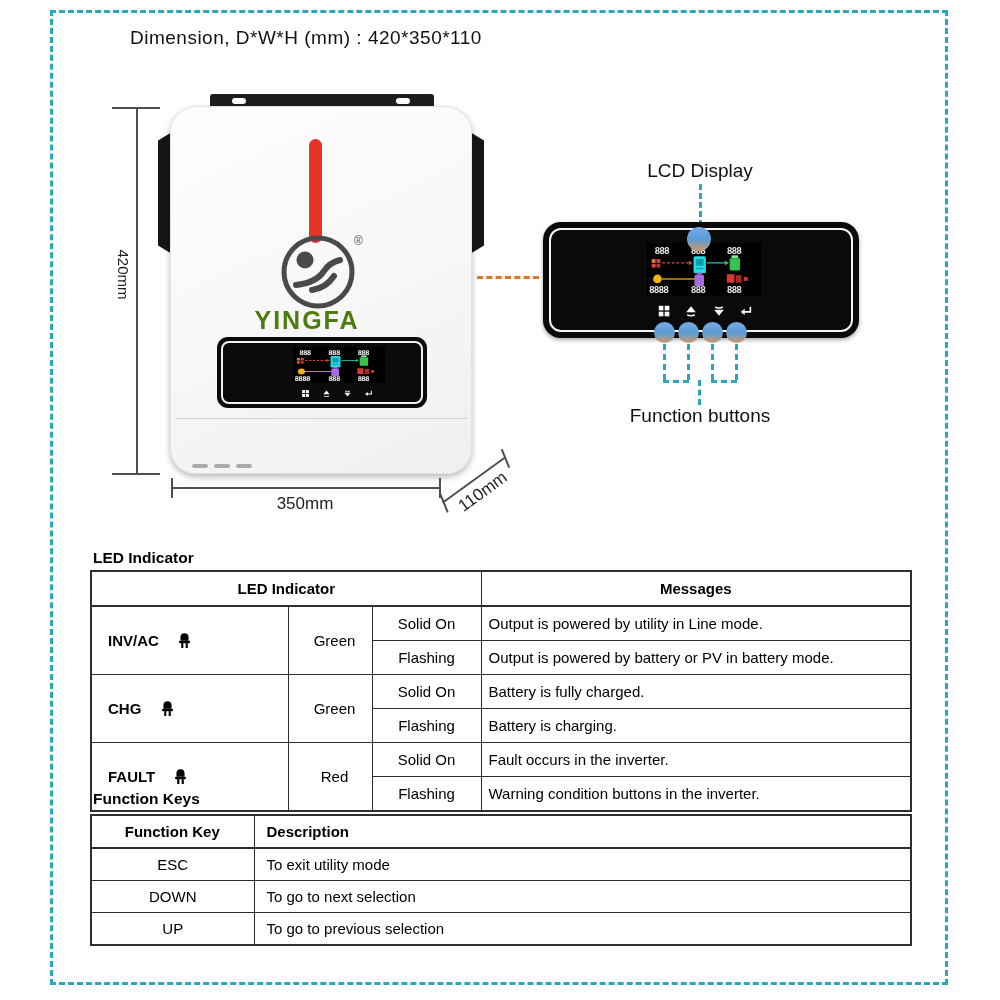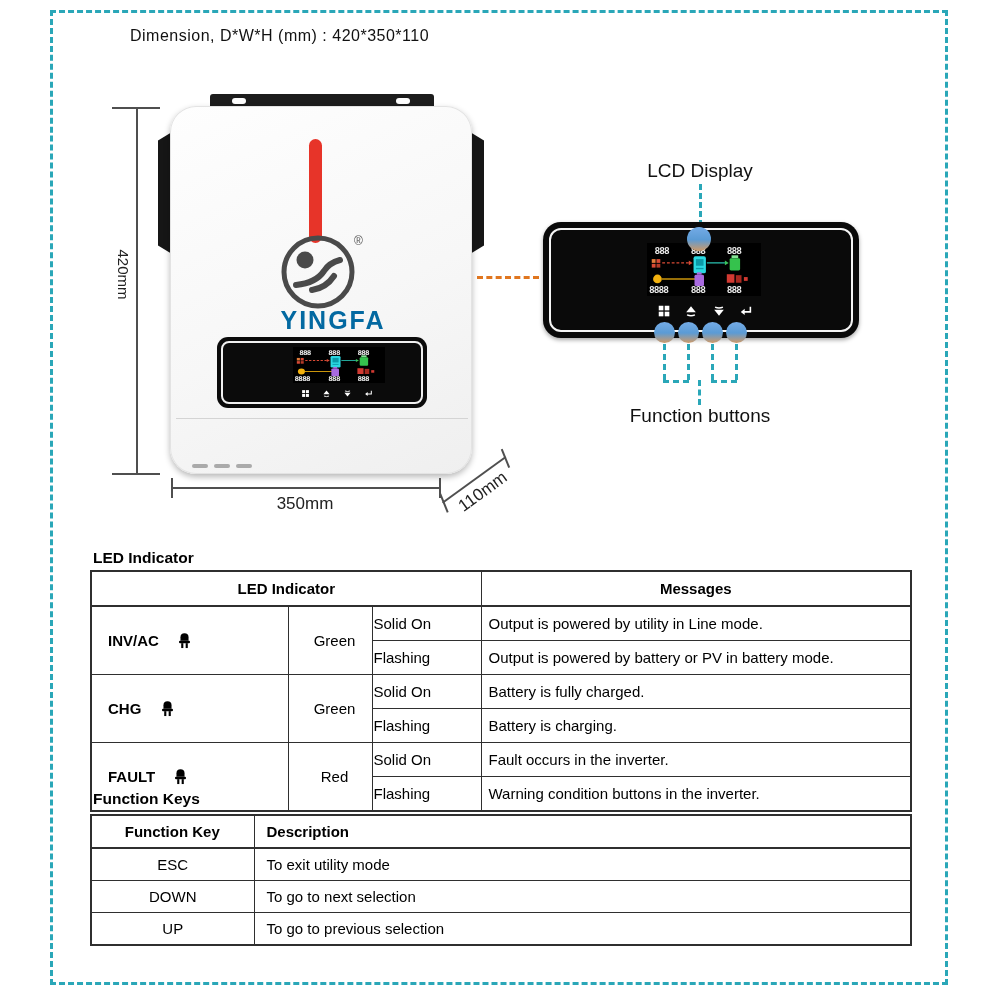--- a/index.html
+++ b/index.html
@@ -3,35 +3,35 @@
 <meta charset="utf-8">
 <style>
   html,body{margin:0;padding:0;background:#fff;}
   #stage{position:relative;width:1000px;height:1000px;background:#fff;overflow:hidden;
          font-family:"Liberation Sans",sans-serif;color:#111;}
   .abs{position:absolute;}
 
   
   .frame{left:50px;top:10px;width:892px;height:969px;border:3px dashed var(--frame_teal,#2aa7b8);}
 
-  .page-title{left:130px;top:27px;font-size:16px;letter-spacing:.5px;}
+  .page-title{left:130px;top:27px;font-size:19px;letter-spacing:.5px;}
 
   
   .fin{background:#161616;width:14px;height:122px;top:132px;}
   .fin-l{left:158px;clip-path:polygon(0 7%,100% 0,100% 100%,0 93%);}
   .fin-r{left:470px;clip-path:polygon(0 0,100% 7%,100% 93%,0 100%);}
   .bracket{left:210px;top:94px;width:224px;height:15px;background:#1d1d1d;border-radius:3px;}
   .bracket-hole{position:absolute;top:4px;width:14px;height:6px;background:#fdfdfd;border-radius:3px;}
   .device-body{left:170px;top:106px;width:302px;height:368px;border-radius:26px;
     background:linear-gradient(155deg,#fefefe 0%,#f7f7f7 55%,#efefef 100%);
     box-shadow:0 3px 6px rgba(0,0,0,.28), inset 0 0 0 1px #e3e3e3;}
   .red-stripe{left:309px;top:139px;width:13px;height:104px;border-radius:7px;background:var(--stripe_red,#e73429);}
   .logo-svg{left:276px;top:227px;width:88px;height:88px;}
-  .brand{left:268px;top:306px;width:130px;text-align:center;font-size:25px;font-weight:bold;
-         letter-spacing:2px;color:#0369a1;}
+  .brand{left:242px;top:306px;width:130px;text-align:center;font-size:25px;font-weight:bold;
+         letter-spacing:2px;color:#4d7c0f;}
   .seam{left:176px;top:418px;width:292px;height:0;border-top:1px solid #d4d4d4;}
   .vent{position:absolute;top:464px;width:16px;height:4px;background:#aaa;border-radius:2px;}
 
   .dev-panel{left:217px;top:337px;width:210px;height:71px;background:#0b0b0b;border-radius:11px;}
   .dev-panel::after{content:"";position:absolute;left:4px;right:4px;top:4px;bottom:4px;
       border:2px solid #f0f0f0;border-radius:8px;}
   .dev-screen{position:absolute;left:76px;top:10px;width:92px;height:36px;}
   .dev-btns{position:absolute;left:84px;top:52px;width:72px;display:flex;justify-content:space-between;}
   .dev-btns svg{width:9px;height:9px;}
 
@@ -81,21 +81,21 @@
   .keys-title{left:93px;top:790px;}
   table.tbl{border-collapse:collapse;border:2px solid #2f2f2f;table-layout:fixed;
       font-size:15px;color:#000;background:#fff;}
   table.tbl td{border:1px solid #2f2f2f;overflow:hidden;white-space:nowrap;}
   .led-tbl{left:90px;top:570px;width:822px;}
   .led-tbl td{height:31px;}
   tr.hdr td{font-weight:bold;text-align:center;border-bottom:2px solid #2f2f2f;}
   td.name-cell{font-weight:bold;padding-left:16px;}
   td.name-cell .led-ico{width:15px;height:17px;margin-left:14px;vertical-align:-3px;}
   td.color-cell{padding-left:10px;text-align:center;}
-  td.state-cell{}
+  td.state-cell{text-align:center;}
   td.msg-cell{padding-left:7px;}
   .keys-tbl{left:90px;top:814px;width:822px;}
   .keys-tbl td{height:29px;margin-left:8px;}
   td.key-cell{text-align:center;}
   td.desc-cell{padding-left:12px;}
   .keys-tbl tr.hdr td{text-align:left;padding-left:12px;}
   .keys-tbl tr.hdr td.key-hdr{text-align:center;padding-left:0;}
 
   .seg{font-family:"DejaVu Sans Mono",monospace;font-weight:bold;fill:#ededed;letter-spacing:-1px;}
 </style>

